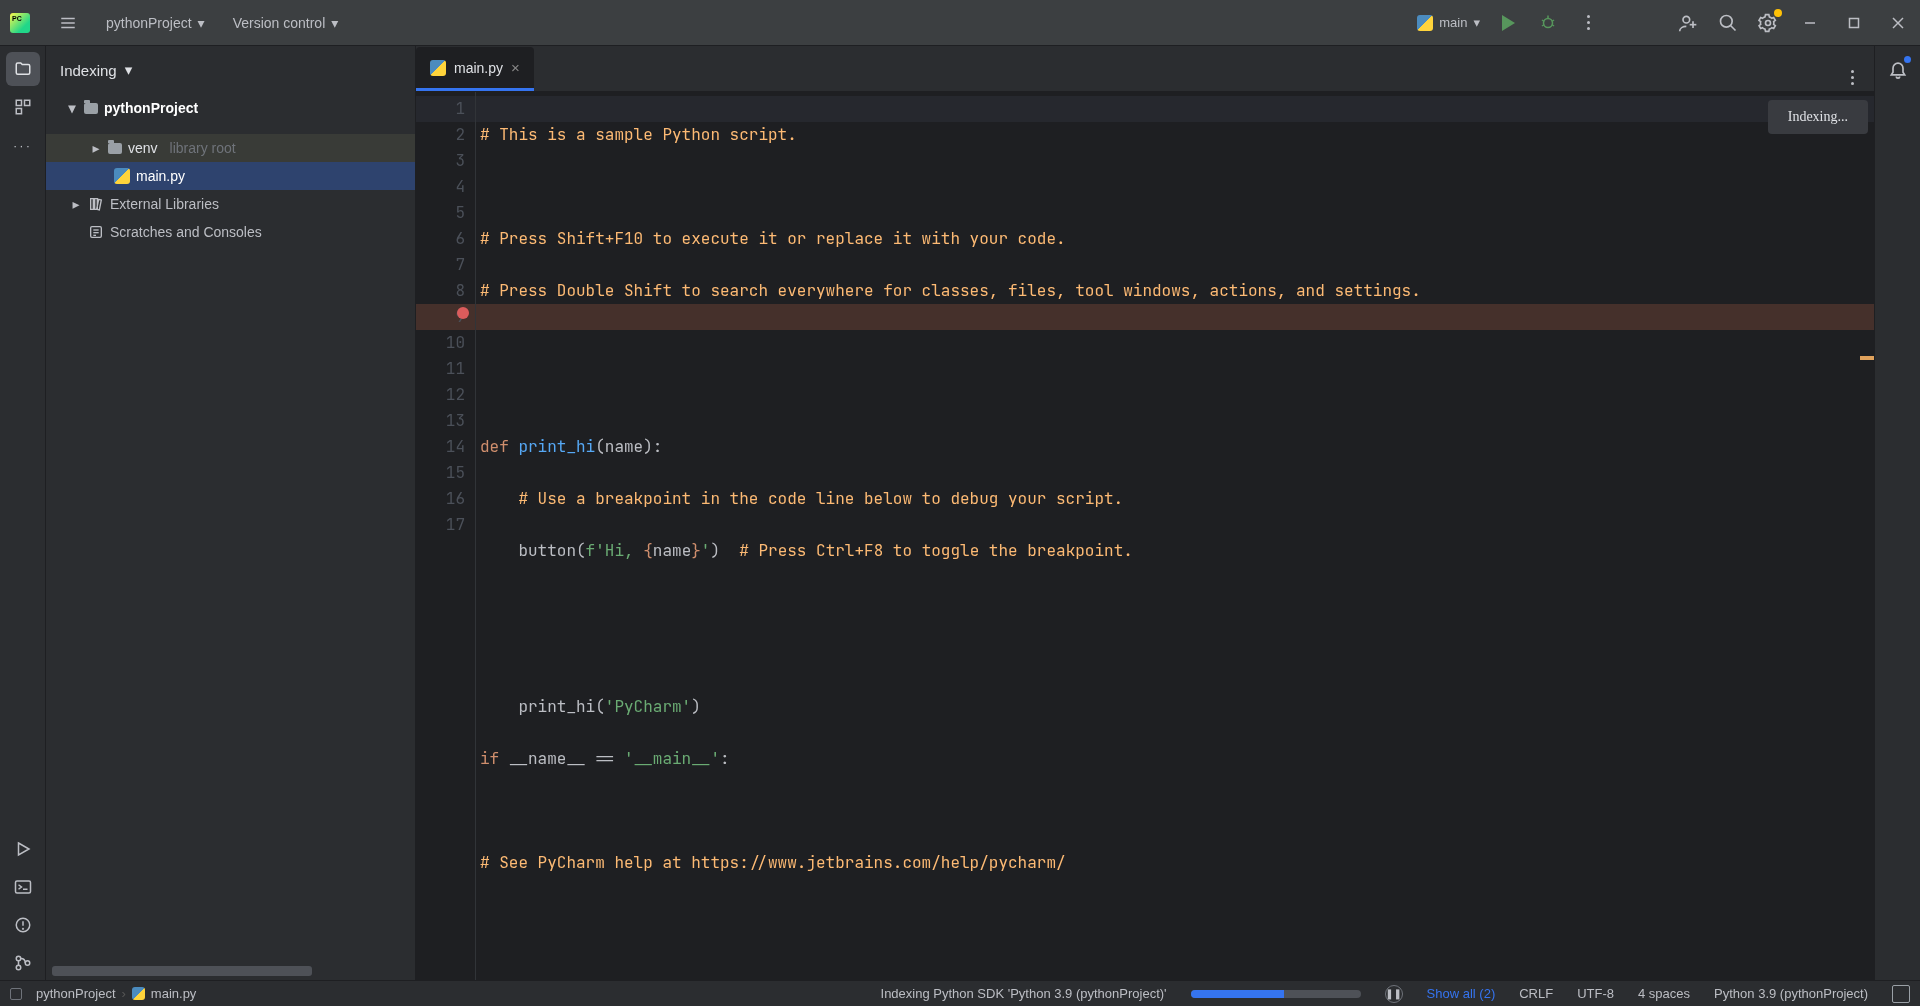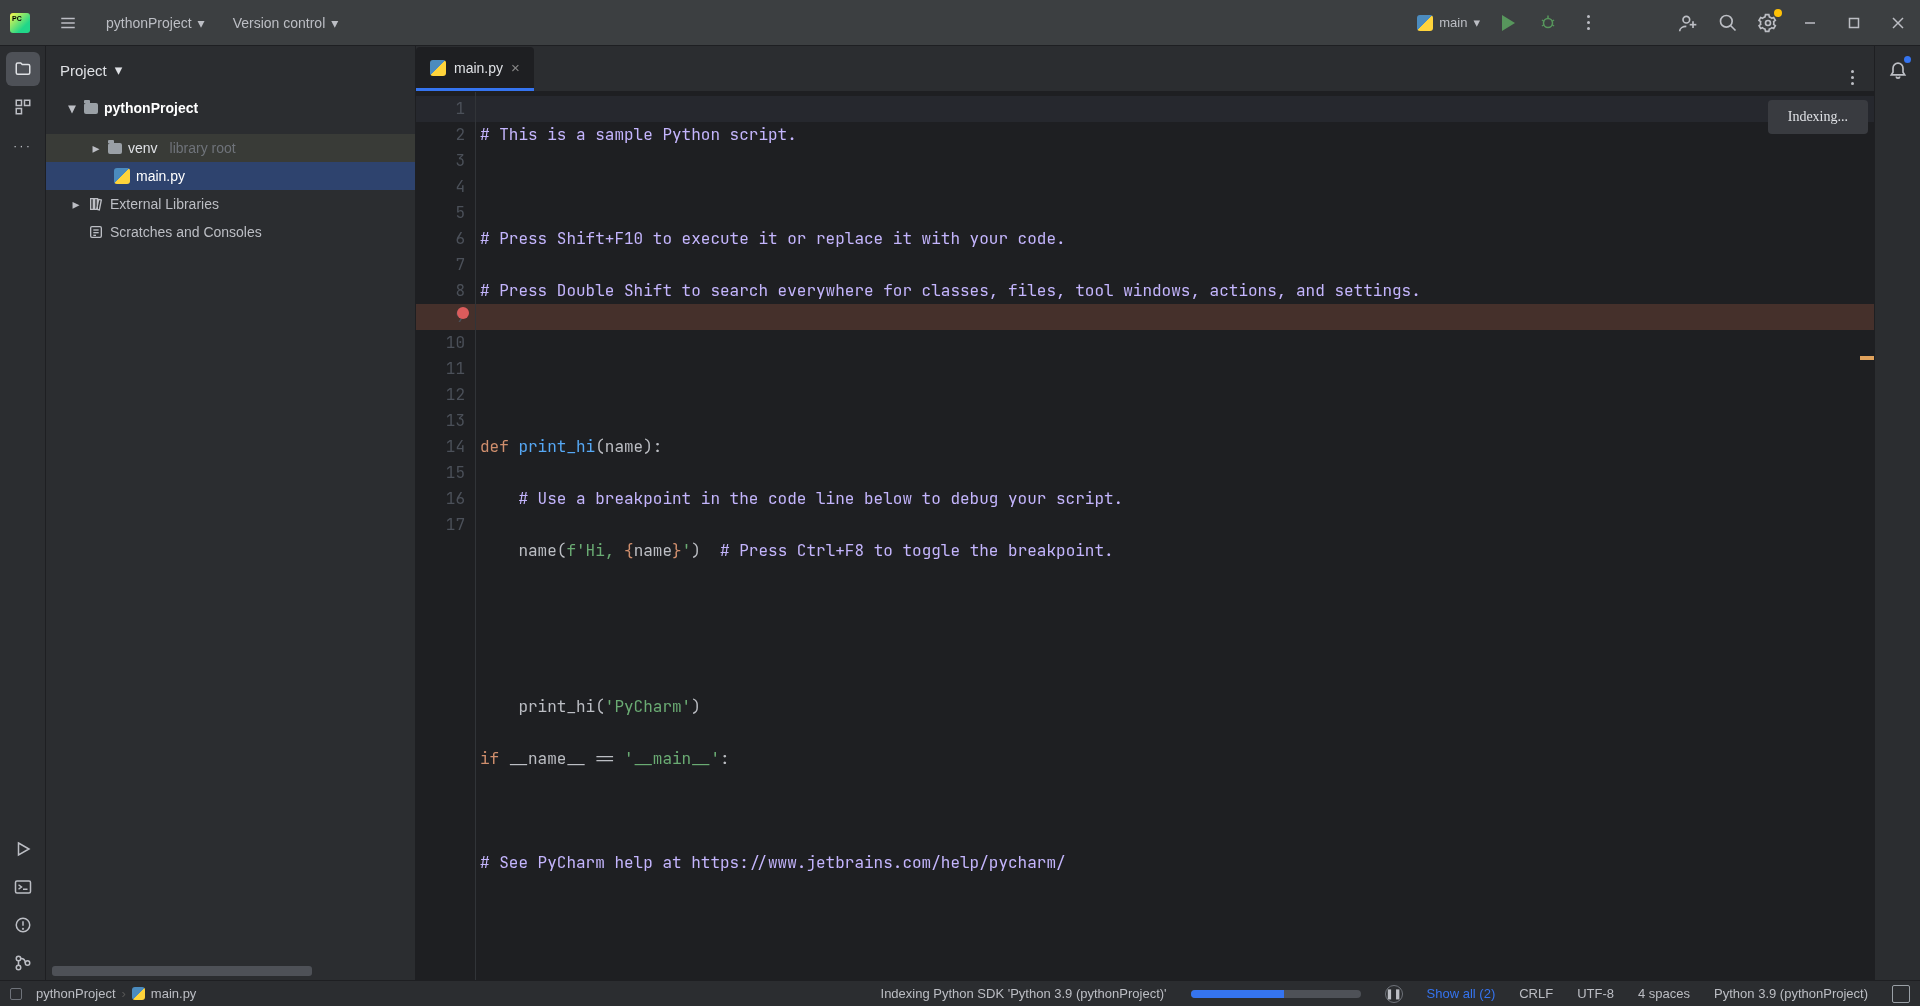--- a/index.html
+++ b/index.html
@@ -118,21 +118,21 @@
   flex:1;display:flex;font-family:"JetBrains Mono","Consolas",monospace;
   font-size:16px;line-height:26px;position:relative;
   background:#1e1f22;
 }
 .gutter{
   width:60px;text-align:right;color:#4b5059;border-right:1px solid #313438;
   padding-right:10px;padding-top:4px;user-select:none;position:relative;
 }
 .code{flex:1;padding-left:4px;padding-top:4px;color:#bcbec4;white-space:pre;}
 .ln{height:26px;}
-.c-comment{color:#c4b5fd;}
+.c-comment{color:#fdba74;}
 .c-kw{color:#cf8e6d;}
 .c-func{color:#56a8f5;}
 .c-str{color:#6aab73;}
 .selected-line{position:absolute;left:0;right:0;height:26px;background:#26282e;z-index:0;}
 .bp-line{position:absolute;left:0;right:0;height:26px;background:#45302b;z-index:0;}
 .bp-dot{
   position:absolute;left:41px;width:12px;height:12px;background:#db5c5c;
   border-radius:50%;transform:translateY(7px);
 }
 .indexing-pill{
@@ -300,21 +300,21 @@
           <circle cx="6" cy="18" r="3"></circle>
           <circle cx="18" cy="12" r="3"></circle>
           <path d="M6 9v6"></path>
           <path d="M9 6c5 0 6 3 6 6"></path>
         </svg>
     </div>
   </div>
 
   <div class="project-panel">
     <div class="panel-header">
-      <span>Project</span>
+      <span>Indexing</span>
       <span>▾</span>
     </div>
     <div class="panel-tree">
       <div class="tree-item root">
         <span class="chev down"></span>
         <span class="folder-icon"></span>
         <span>pythonProject</span>
       </div>
       <div class="tree-item venv">
         <span class="chev right"></span>
@@ -392,21 +392,21 @@
 
       <div class="code">
 <div class="ln"><span class="c-comment"># This is a sample Python script.</span></div>
 <div class="ln"></div>
 <div class="ln"><span class="c-comment"># Press Shift+F10 to execute it or replace it with your code.</span></div>
 <div class="ln"><span class="c-comment"># Press Double Shift to search everywhere for classes, files, tool windows, actions, and settings.</span></div>
 <div class="ln"></div>
 <div class="ln"></div>
 <div class="ln"><span class="c-kw">def </span><span class="c-func">print_hi</span><span>(name):</span></div>
 <div class="ln"><span class="c-comment">    # Use a breakpoint in the code line below to debug your script.</span></div>
-<div class="ln"><span>    name(</span><span class="c-str">f'Hi, </span><span class="c-kw">{</span><span>name</span><span class="c-kw">}</span><span class="c-str">'</span><span>)</span><span class="c-comment">  # Press Ctrl+F8 to toggle the breakpoint.</span></div>
+<div class="ln"><span>    button(</span><span class="c-str">f'Hi, </span><span class="c-kw">{</span><span>name</span><span class="c-kw">}</span><span class="c-str">'</span><span>)</span><span class="c-comment">  # Press Ctrl+F8 to toggle the breakpoint.</span></div>
 <div class="ln"></div>
 <div class="ln"></div>
 <div class="ln"><span>    print_hi(</span><span class="c-str">'PyCharm'</span><span>)</span></div>
 <div class="ln"><span class="c-kw">if </span><span>__name__ == </span><span class="c-str">'__main__'</span><span>:</span></div>
 <div class="ln"></div>
 <div class="ln"><span class="c-comment"># See PyCharm help at https://www.jetbrains.com/help/pycharm/</span></div>
 <div class="ln"></div>
       </div>
 
       <div class="indexing-pill">Indexing...</div>

